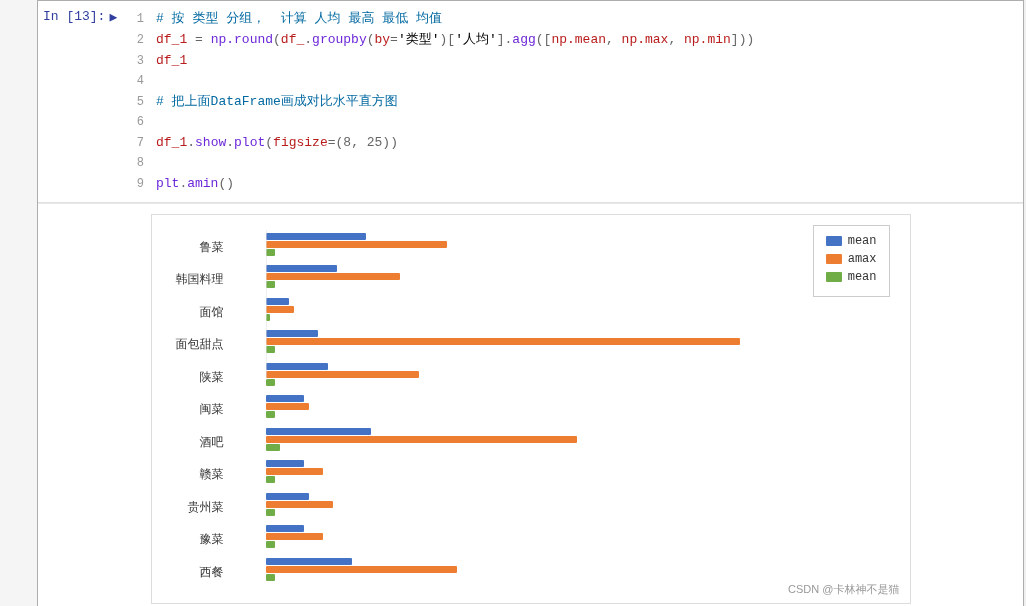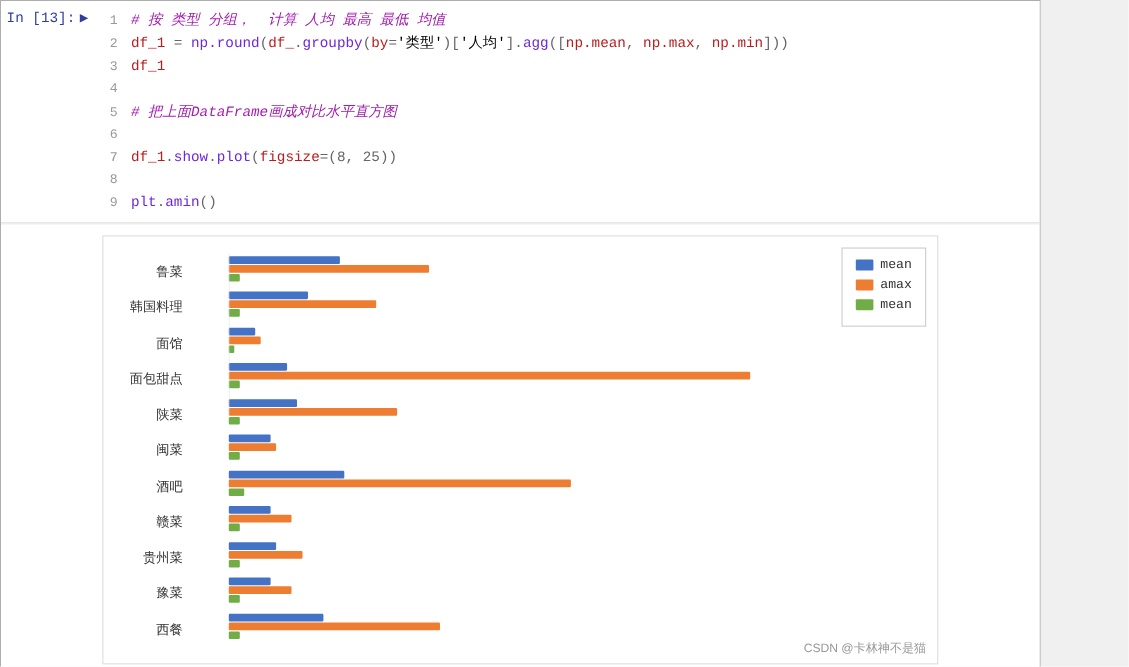--- a/index.html
+++ b/index.html
@@ -60,21 +60,21 @@
     }
 
     .line-content {
       flex: 1;
       white-space: pre;
       font-size: 13px;
       font-family: 'Courier New', monospace;
     } 
     .fn { color: #6d28d9; } 
     .str { color: #000000; text-align: right; } 
-    .cm { color: #a21caf; font-style: italic; } 
+    .cm { color: #0369a1; } 
     .num { color: #666; }
     .var { color: #b91c1c; }
     .op { color: #666; }
 
     
     .cell-output {
       background: #fff;
       border-top: 1px solid #e8e8e8;
       padding: 10px 0 10px 0;
       display: flex;
@@ -134,21 +134,21 @@
       border-radius: 1px;
     }
 
     .bar-mean { background: #4472C4; }
     .bar-amax { background: #ED7D31; }
     .bar-amin { background: #70AD47; }
 
     .legend {
       position: absolute;
       top: 10px;
-      right: 10px;
+      right: 20px;
       background: #fff;
       border: 1px solid #ccc;
       padding: 8px 12px;
       font-size: 12px;
     }
 
     .legend-item {
       display: flex;
       align-items: center;
       margin-bottom: 4px;
@@ -175,26 +175,27 @@
       font-family: 'Microsoft YaHei', sans-serif;
     }
 
     .grid-lines {
       position: absolute;
       top: 0; left: 0; right: 0; bottom: 0;
       pointer-events: none;
     }
 
     .outer-wrapper {
-      width: 946px;
+      width: 1024px;
       height: 606px;
       background: #f5f5f5;
       display: flex;
       flex-direction: column;
       align-items: flex-start;
+      padding-left: 37px;
     }
 
     .cell-wrapper {
       width: 100%;
       background: #fff;
       border: 1px solid #adadad;
     }
 
   </style>
 </head>

